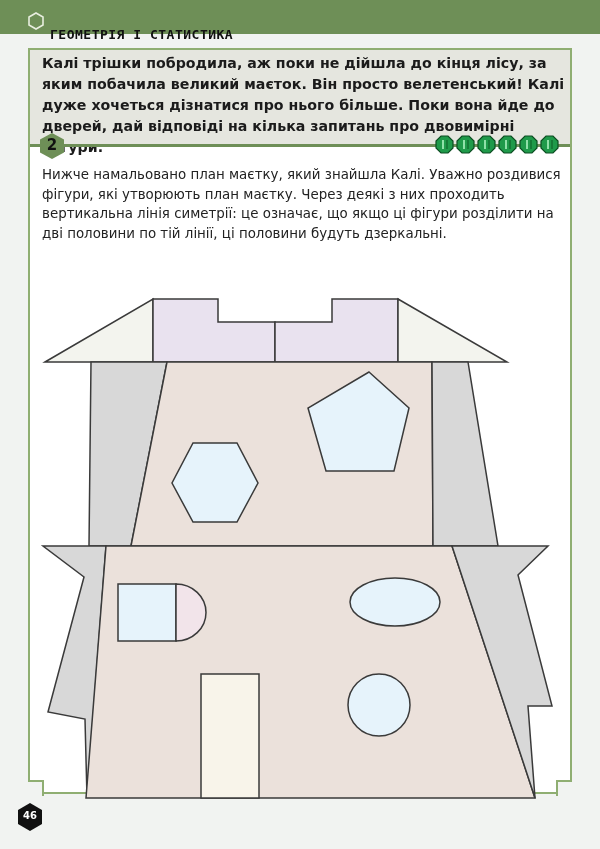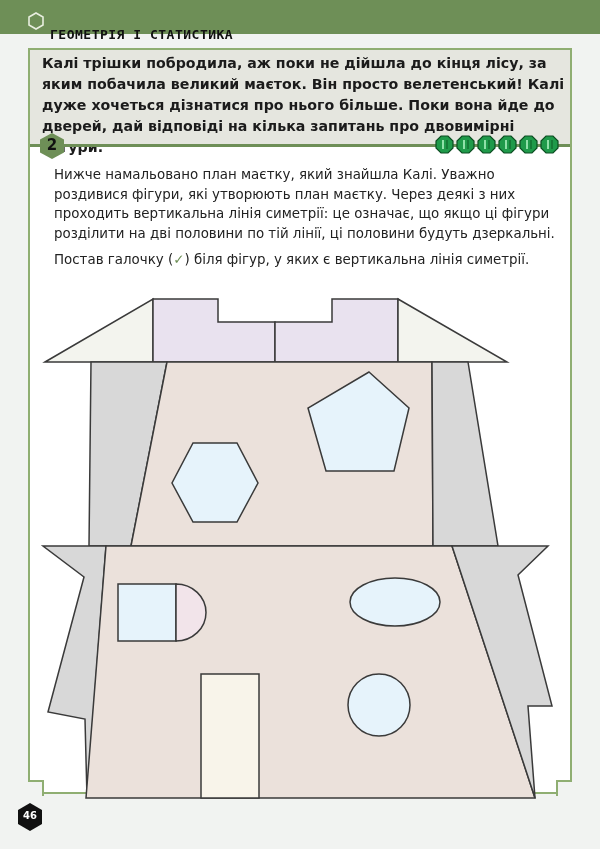--- a/index.html
+++ b/index.html
@@ -54,21 +54,21 @@
       font-weight: bold; font-size: 15px; color: #111;
     }
     .gems {
       position: absolute; left: 435px; top: 135px; display: flex; gap: 2px;
     }
     .gem { width: 19px; height: 19px; }
     .body-text {
       position: absolute; left: 42px; top: 165px; width: 520px;
       font-size: 13.4px; line-height: 19.5px; color: #222;
     }
-    .body-text p { margin: 0 0 7px 12px; }
+    .body-text p { margin: 0 0 7px 0; }
     .check { color: #6e8f57; font-weight: bold; }
     .plan { position: absolute; left: 0; top: 0; }
     .page-badge {
       position: absolute; left: 17px; top: 802px; width: 26px; height: 30px;
     }
     .page-number {
       position: absolute; left: 17px; top: 810px; width: 26px; text-align: center;
       font-weight: bold; font-size: 10px; color: #fff;
     }
   </style>
@@ -122,21 +122,20 @@
     </svg>
   <svg class="gem" viewBox="0 0 19 19">
       <polygon points="6,1 13,1 18,6 18,13 13,18 6,18 1,13 1,6" fill="#1f9a4a" stroke="#0d4d22" stroke-width="1.2"></polygon>
       <rect x="7" y="5" width="2" height="9" fill="#8fe0a8"></rect>
       <rect x="11" y="5" width="2" height="9" fill="#157a37"></rect>
     </svg>
 </div>
 
 <div class="body-text">
   <p>Нижче намальовано план маєтку, який знайшла Калі. Уважно роздивися фігури, які утворюють план маєтку. Через деякі з них проходить вертикальна лінія симетрії: це означає, що якщо ці фігури розділити на дві половини по тій лінії, ці половини будуть дзеркальні.</p>
-  <p><span>Постав галочку (</span><span class="check">✓</span><span>) біля фігур, у яких є вертикальна лінія симетрії.</span></p>
 </div>
 
 <svg class="plan" width="600" height="849" viewBox="0 0 600 849">
   <g stroke="#3a3a3a" stroke-width="1.5" stroke-linejoin="miter">
 
     <polygon points="45,362 153,299 153,362" fill="#f3f4ee"></polygon>
     <polygon points="153,299 218,299 218,322 275,322 275,362 153,362" fill="#e9e2ef"></polygon>
     <polygon points="275,322 332,322 332,299 398,299 398,362 275,362" fill="#e9e2ef"></polygon>
     <polygon points="398,299 507,362 398,362" fill="#f3f4ee"></polygon>
 

